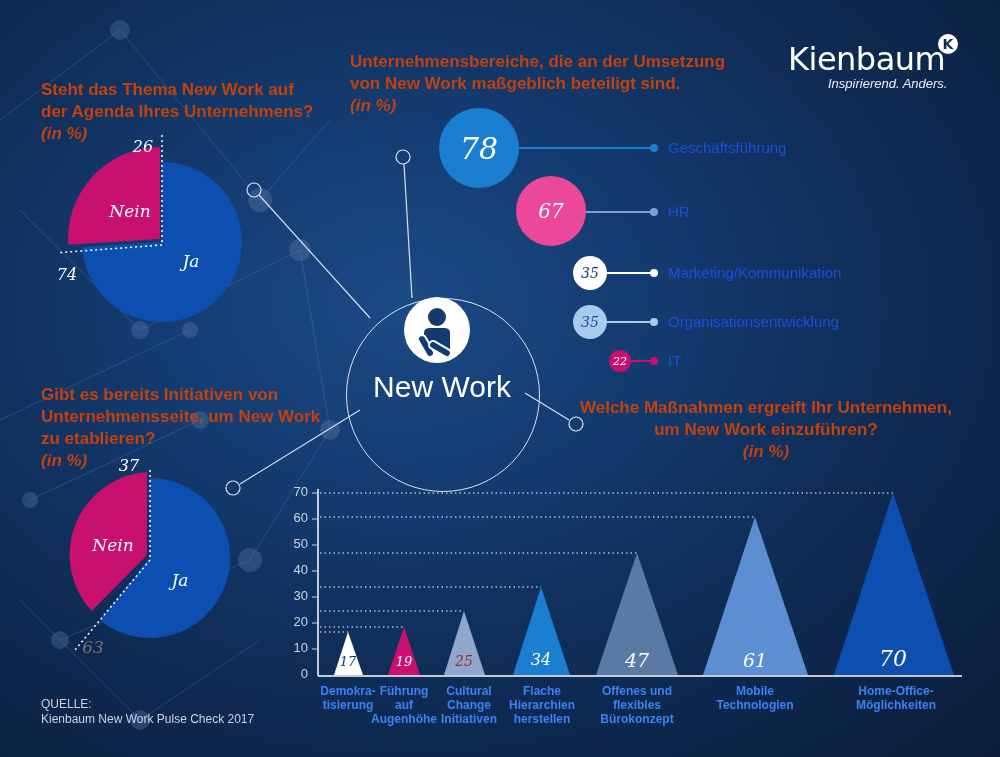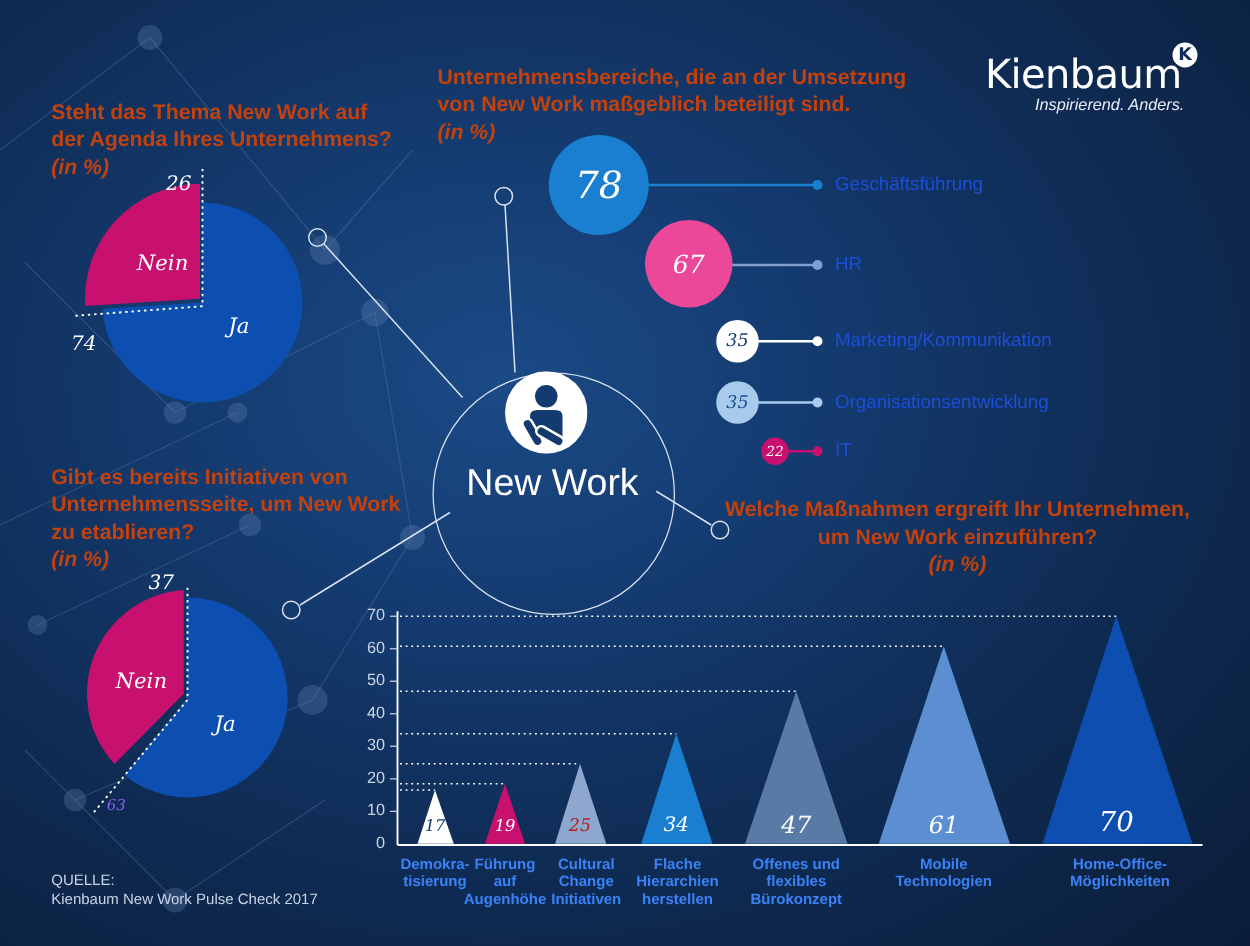--- a/index.html
+++ b/index.html
@@ -86,35 +86,35 @@
   <path d="M102,107 L102,27 A80,80 0 1 1 22.1,112.0 Z" fill="#0d4fb0"></path>
   <path d="M100,104 L100,12 A92,92 0 0 0 8.2,109.8 Z" fill="#c8106e"></path>
   <line x1="102" y1="0" x2="102" y2="110" stroke="#fff" stroke-dasharray="2,3" stroke-width="1.5"></line>
   <line x1="102" y1="110" x2="-5" y2="118" stroke="#fff" stroke-dasharray="2,3" stroke-width="1.5"></line>
 </svg>
 <div class="val" style="left:128px; top:137px; width:30px; font-size:16px; color:#fff;">26</div>
 <div class="val" style="left:52px; top:265px; width:30px; font-size:16px; color:#fff;">74</div>
 <div class="val" style="left:105px; top:201px; width:50px; font-size:17px; color:#fff;">Nein</div>
 <div class="val" style="left:176px; top:251px; width:30px; font-size:17px; color:#fff;">Ja</div>
 
-<div class="q" style="left:41px; top:371px;">
+<div class="q" style="left:41px; top:384px;">
   <span>Gibt es bereits Initiativen von</span><br>
   <span>Unternehmensseite, um New Work</span><br>
   <span>zu etablieren?</span>
   <span class="unit">(in %)</span>
 </div>
 <svg class="abs" style="left:55px; top:470px;" width="190" height="180">
 
   <path d="M95,88 L95,8 A80,80 0 1 1 44.6,150.1 Z" fill="#0d4fb0"></path>
   <path d="M92,85 L92,2 A83,83 0 0 0 36.6,141.1 Z" fill="#c8106e"></path>
   <line x1="95" y1="0" x2="95" y2="90" stroke="#fff" stroke-dasharray="2,3" stroke-width="1.5"></line>
   <line x1="95" y1="90" x2="20" y2="180" stroke="#fff" stroke-dasharray="2,3" stroke-width="1.5"></line>
 </svg>
 <div class="val" style="left:114px; top:456px; width:30px; font-size:16px; color:#fff;">37</div>
-<div class="val" style="left:78px; top:637px; width:30px; font-size:12px; color:#8b5cf6;">63</div>
+<div class="val" style="left:78px; top:637px; width:30px; font-size:17px; color:#737373;">63</div>
 <div class="val" style="left:88px; top:535px; width:50px; font-size:17px; color:#fff;">Nein</div>
 <div class="val" style="left:165px; top:570px; width:30px; font-size:17px; color:#fff;">Ja</div>
 
 <div class="center-ring"></div>
 <svg class="abs" style="left:404px; top:297px;" width="66" height="66" viewBox="0 0 66 66">
   <circle cx="33" cy="33" r="33" fill="#fff"></circle>
   <circle cx="33" cy="20" r="9" fill="#143b70"></circle>
   <path d="M20,52 L20,36 Q20,31 26,31 L40,31 Q46,31 46,36 L46,52 Z" fill="#143b70"></path>
   <rect x="18" y="37" width="8" height="24" rx="4" transform="rotate(-30 22 49)" fill="#143b70" stroke="#fff" stroke-width="2"></rect>
   <rect x="24" y="48" width="24" height="8" rx="4" transform="rotate(30 36 52)" fill="#143b70" stroke="#fff" stroke-width="2"></rect>

